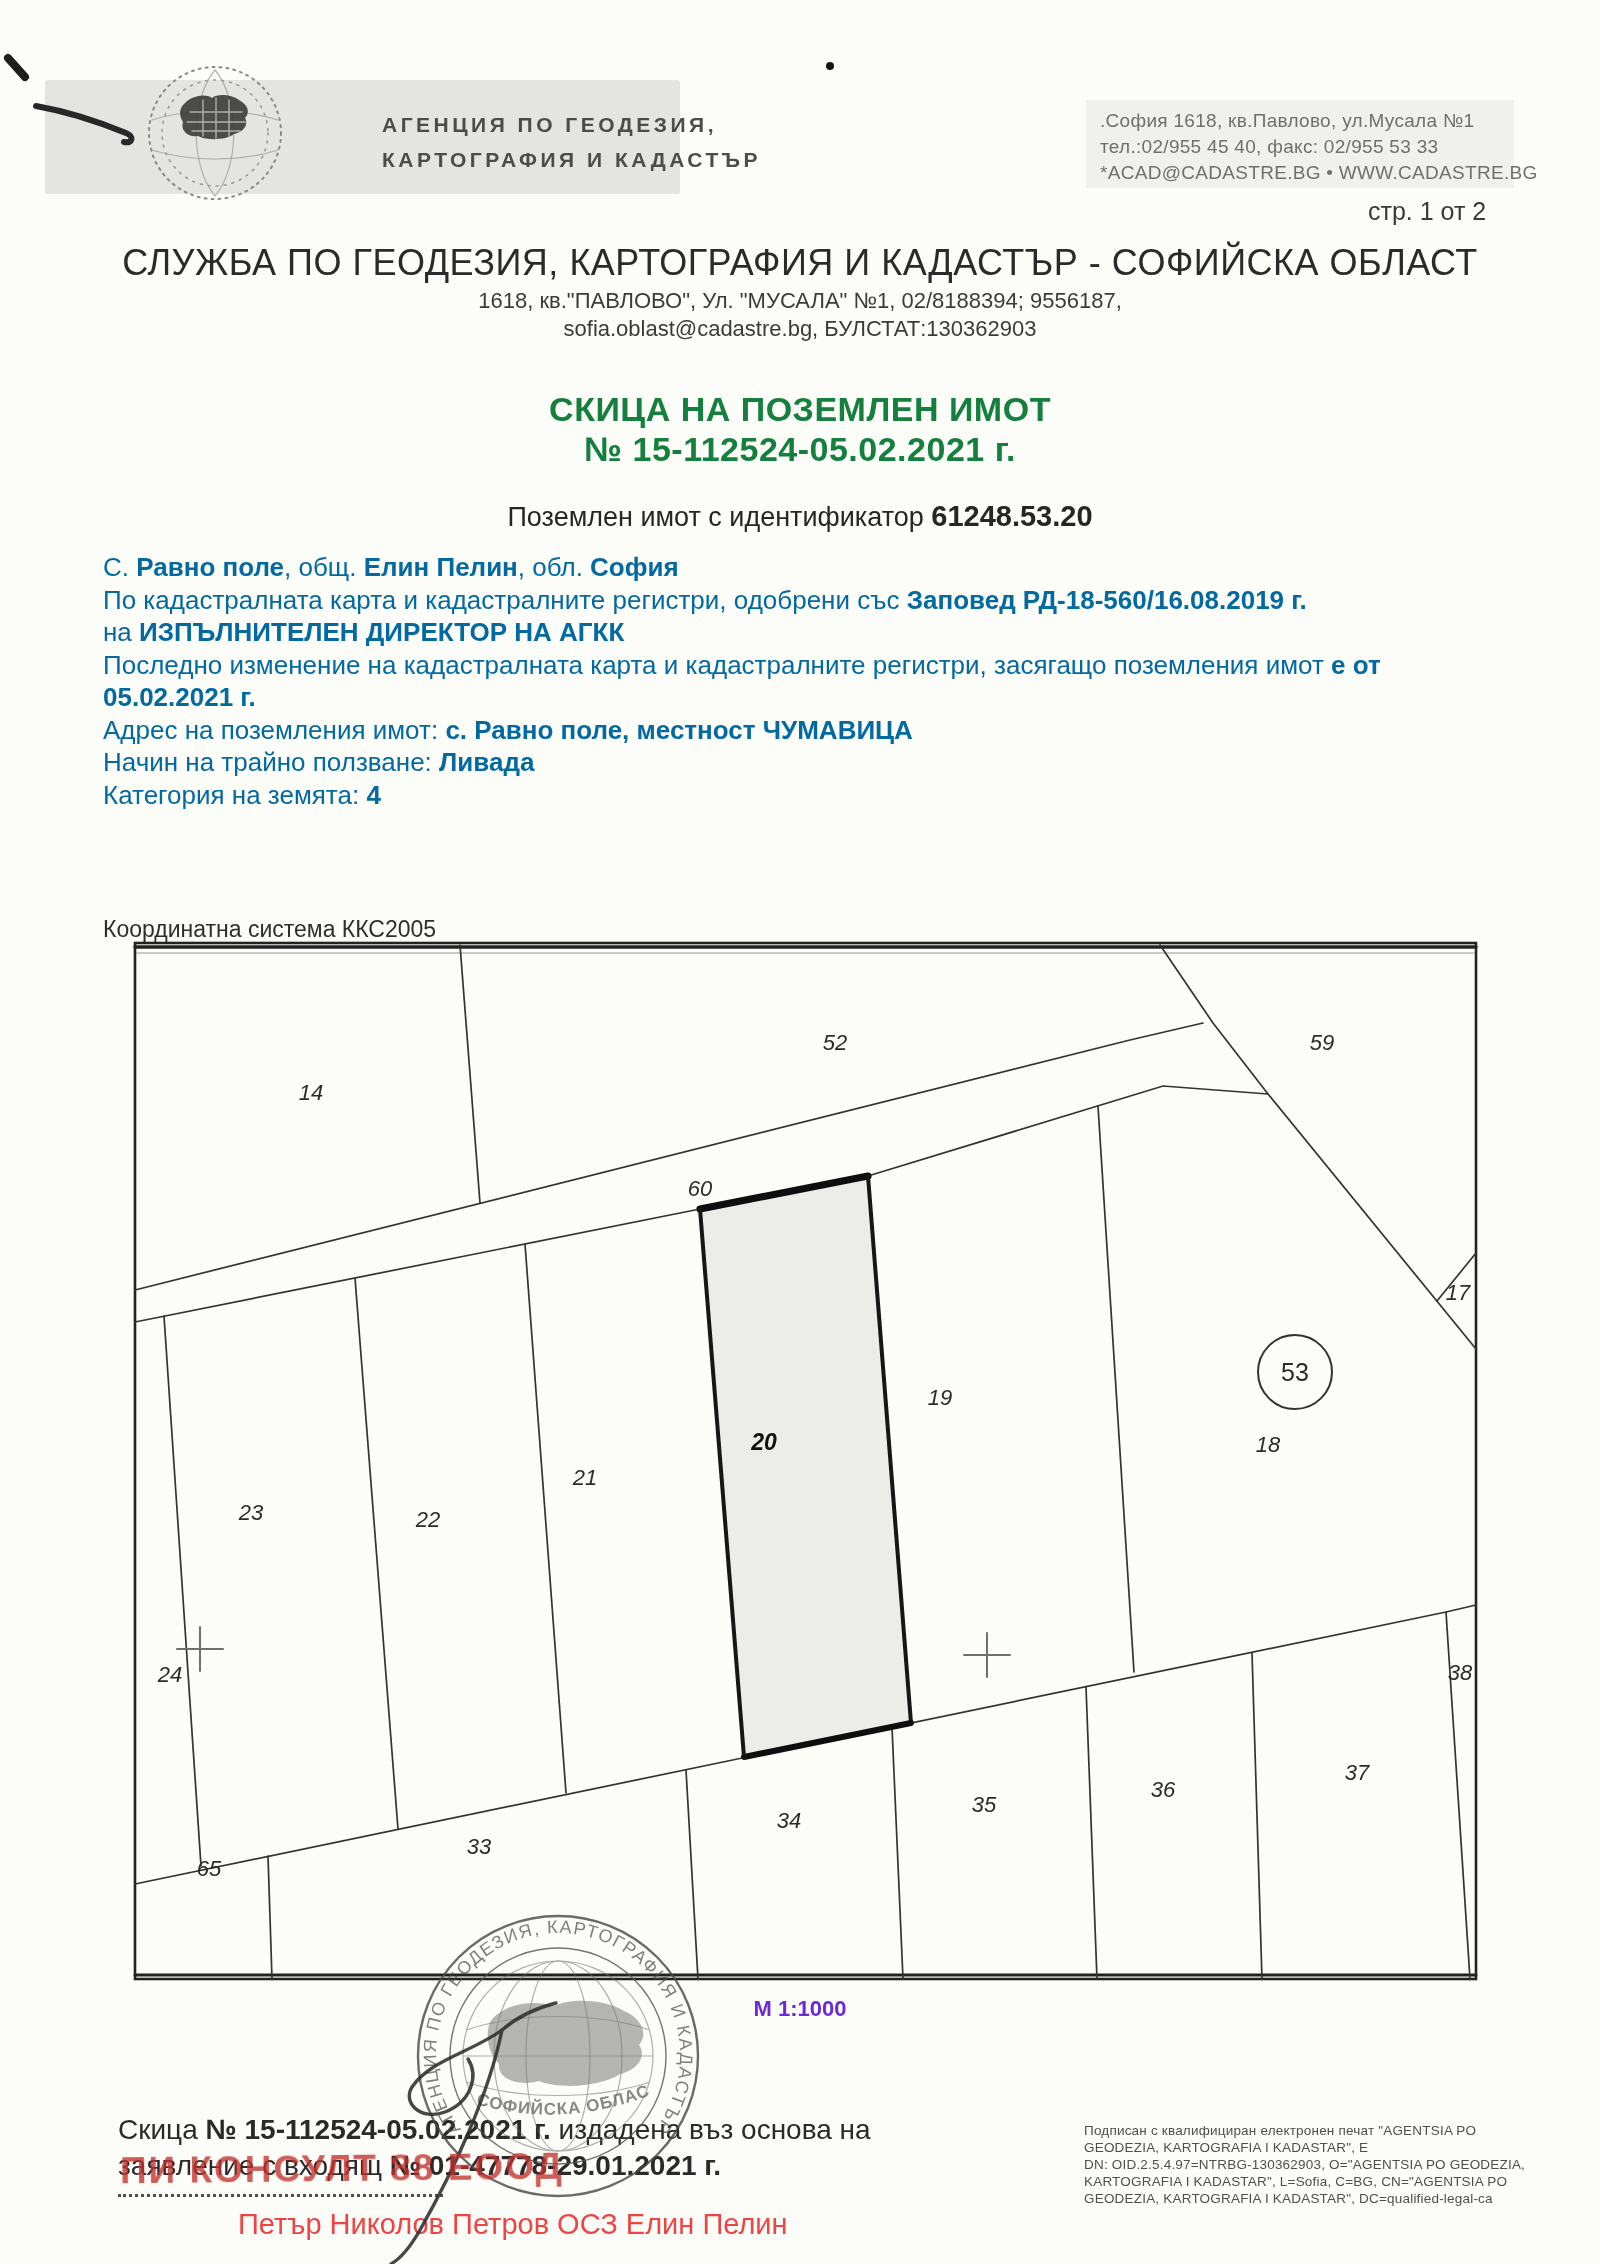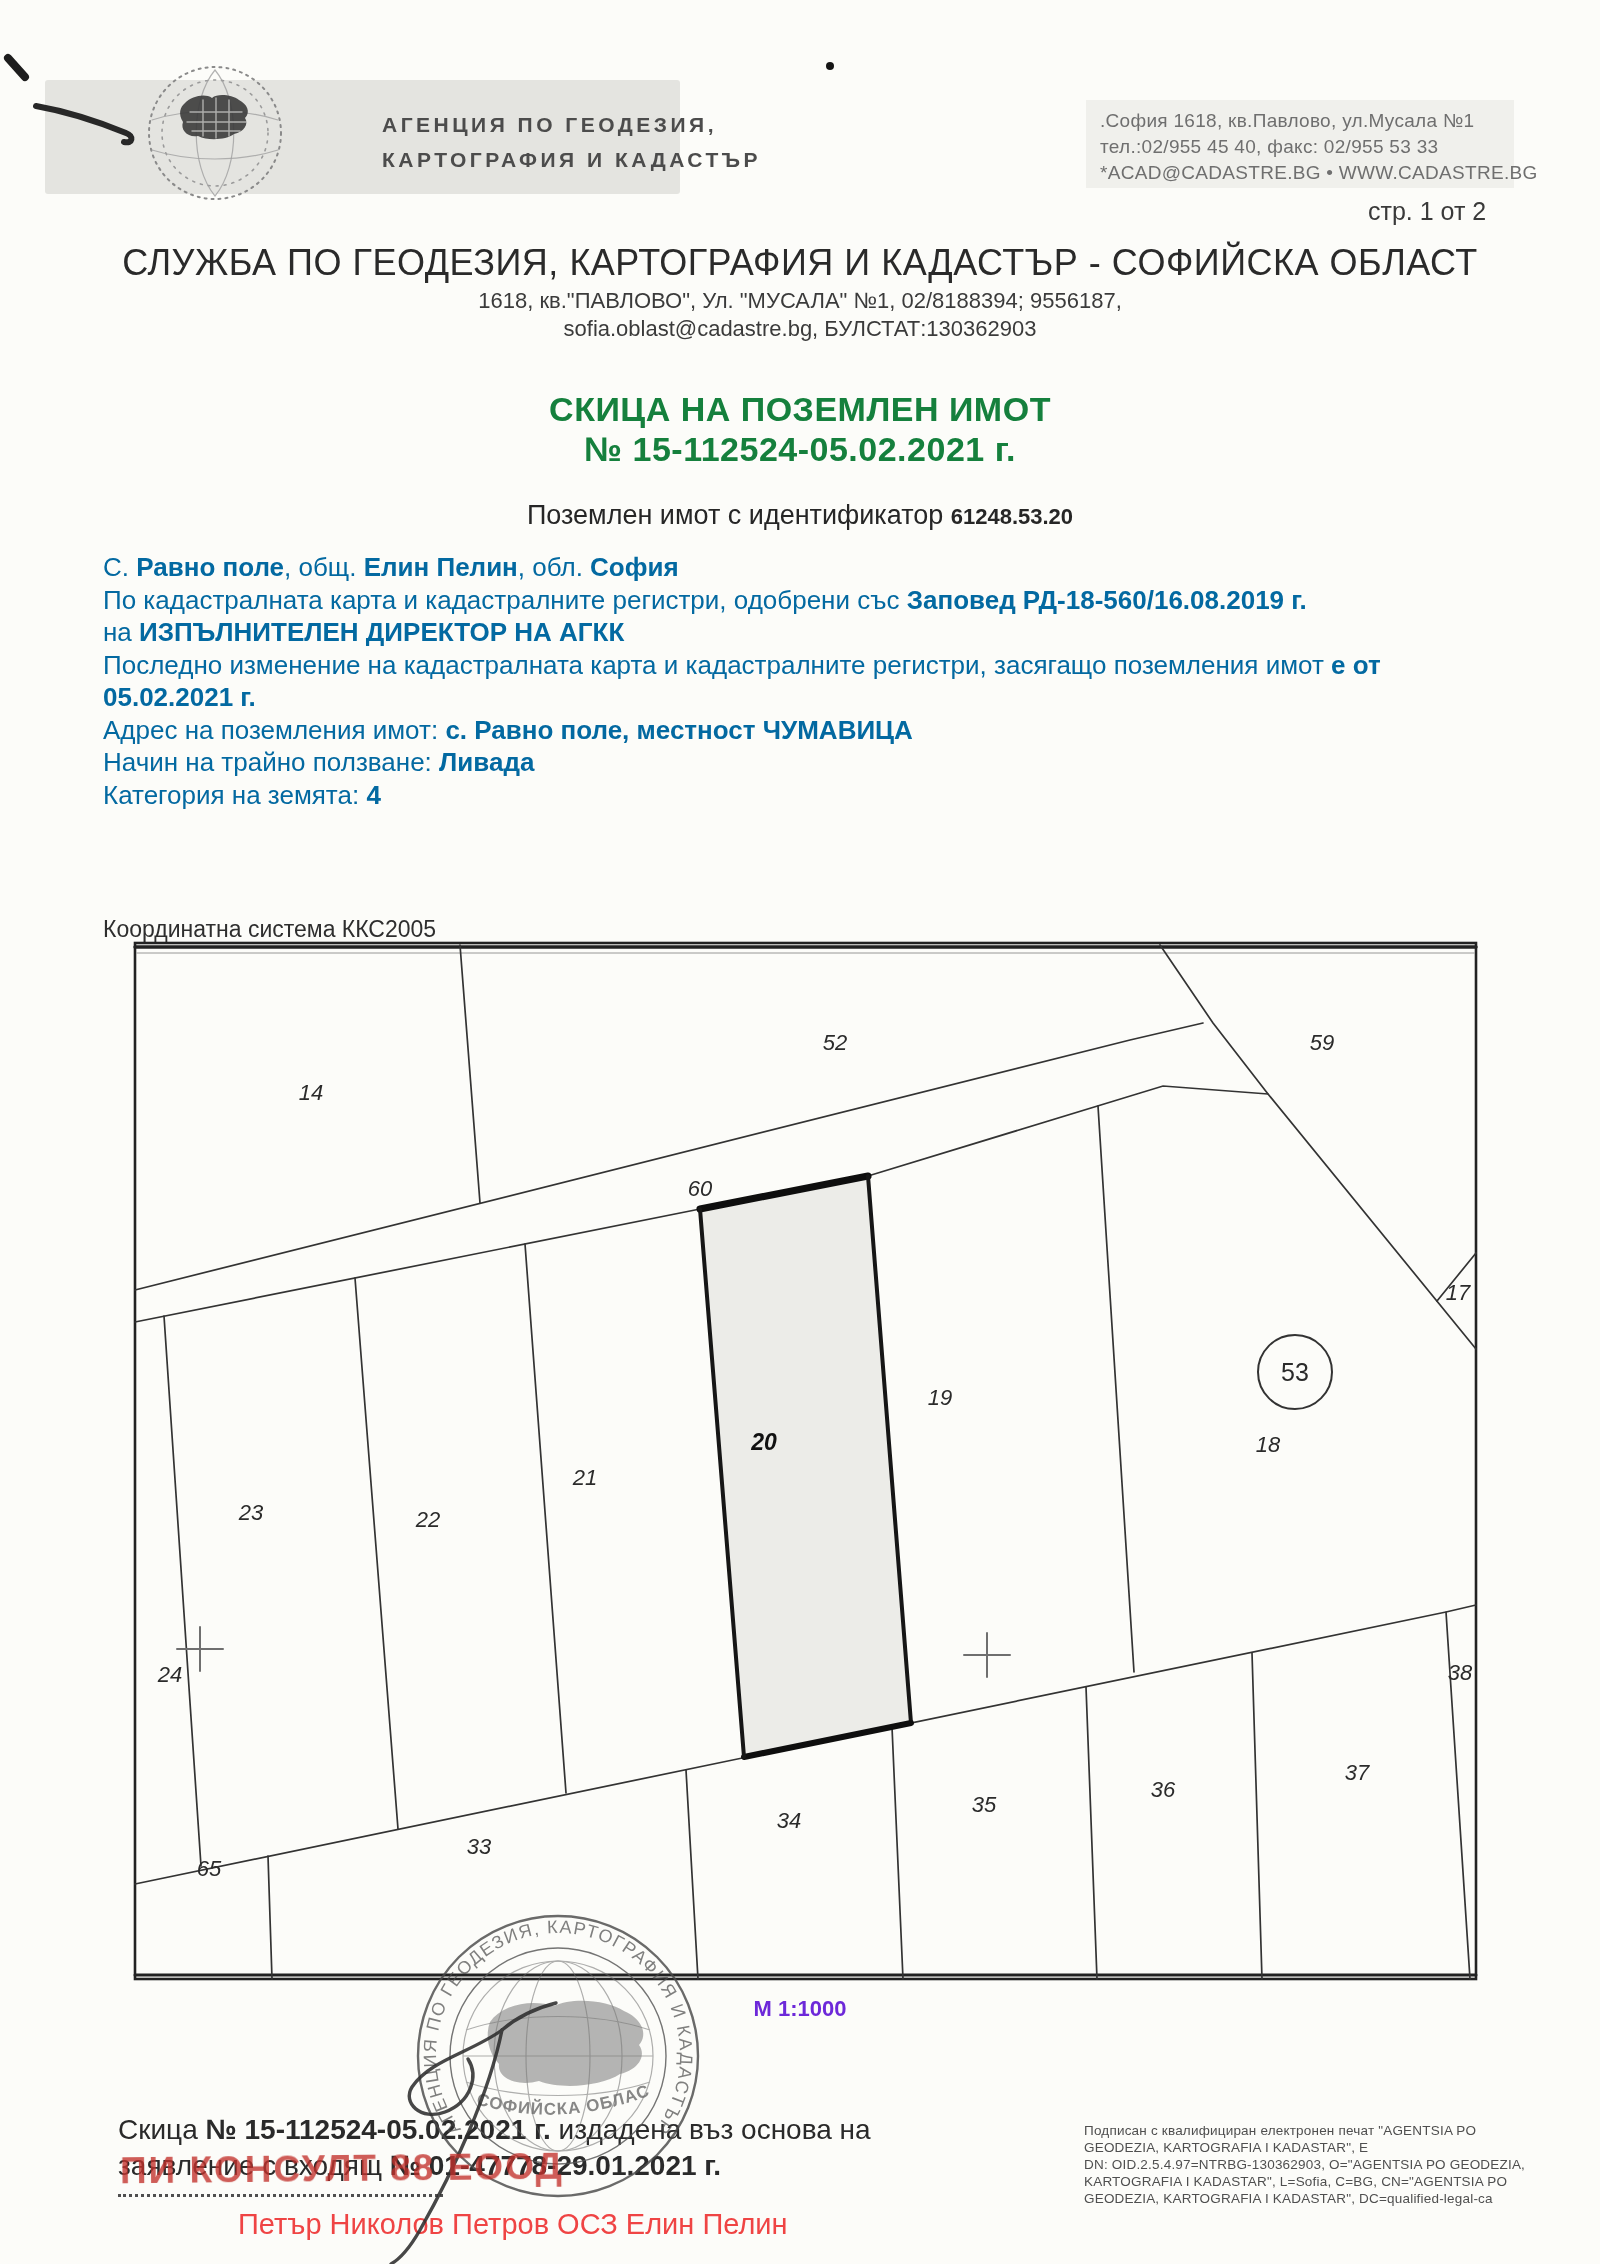--- a/index.html
+++ b/index.html
@@ -12,21 +12,21 @@
   .center{text-align:center;left:0;width:1600px;}
   
   .gray-band{background:#e4e4e0;border-radius:3px;}
   .agency-name{font-weight:bold;letter-spacing:3.5px;color:#4c4c4c;font-size:21px;}
   .contact{font-size:19px;line-height:26px;color:#6f6f6f;letter-spacing:.3px;}
   .pagenum{font-size:25px;color:#3a3a3a;}
   .office-title{font-size:36px;color:#2a2a2a;letter-spacing:.5px;white-space:nowrap;}
   .office-sub{font-size:22px;color:#3b3b3b;}
   .doc-title{font-size:34px;font-weight:bold;color:#15803d;letter-spacing:.5px;}
   .subtitle{font-size:27px;color:#262626;}
-  .subtitle b{font-size:22px;}
+  .subtitle b{font-size:29px;}
   
   .body-text{font-size:26px;line-height:32.5px;color:#0369a1;}
   .coordsys{font-size:23px;color:#2e2e2e;}
   
   .scale-label{font-size:22px;font-weight:bold;color:#6d28d9;}
   .footer-line{font-size:28px;color:#2a2a2a;}
   .red-stamp{
     font-size:37px;font-weight:bold;color:rgba(193,48,42,.78);
     letter-spacing:2px;transform:rotate(-.6deg);white-space:nowrap;
   }

